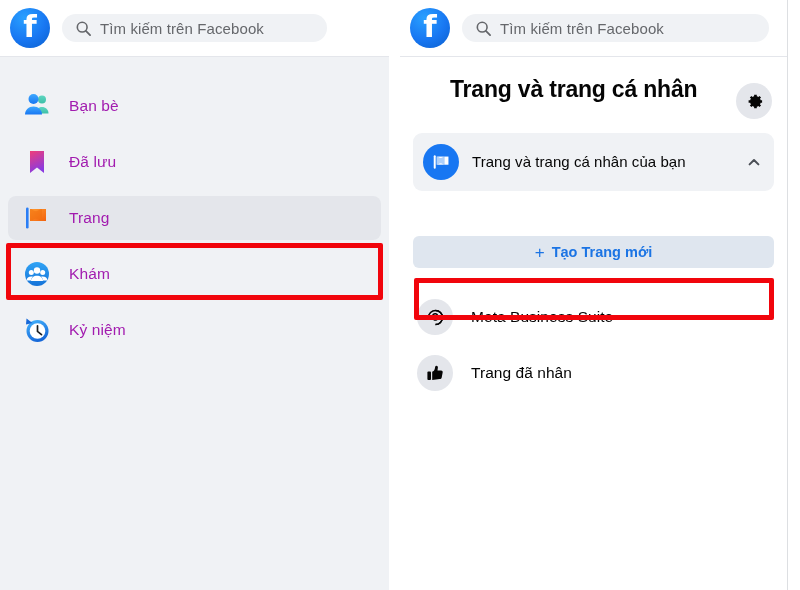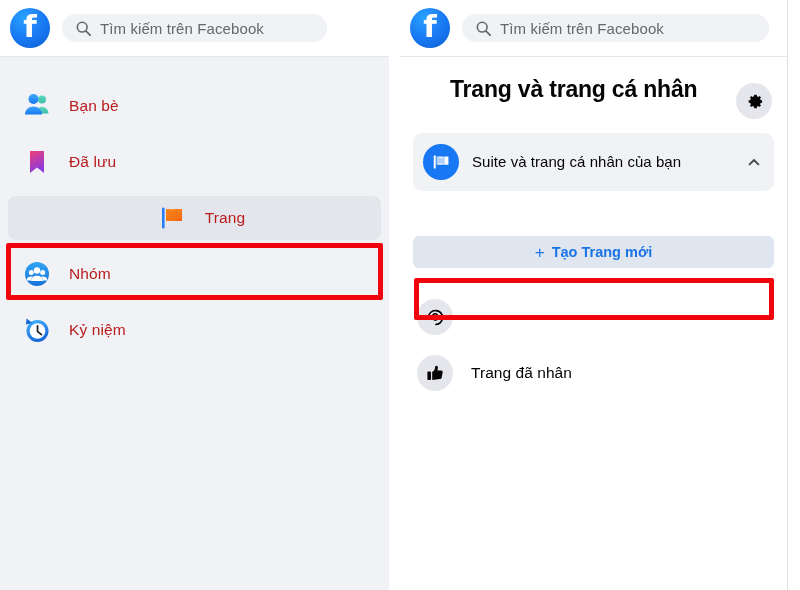--- a/index.html
+++ b/index.html
@@ -48,23 +48,23 @@
   .left-body {
     position:absolute; left:0; top:57px; width:389px; height:533px;
     background:#f0f2f5;
   }
   .nav-list { padding-top: 27px; }
   .nav-item {
     display:flex; align-items:center; gap:17px;
     height: 44px; margin: 0 8px 12px 8px; padding-left: 14px;
     border-radius: 8px; cursor: pointer;
   }
-  .nav-item.active { background: #e4e6eb; justify-content: center; }
+  .nav-item.active { background: #e4e6eb; }
   .nav-label {
-    font-size: 15.5px; color:#b91c1c; letter-spacing: .1px;
+    font-size: 15.5px; color:#a21caf; letter-spacing: .1px;
   }
   .nav-ico { width: 30px; height: 30px; flex:none; display:block; }
   .chev-circle {
     width:32px; height:32px; border-radius:50%; background:#e4e6eb;
     display:flex; align-items:center; justify-content:center; flex:none;
     margin-left:-1px;
   }
 
   
   .redbox {
@@ -218,21 +218,21 @@
               </linearGradient>
             </defs>
             <circle cx="15" cy="15" r="12" fill="url(#gGr)"></circle>
             <circle cx="15" cy="11.5" r="3.2" fill="#fff"></circle>
             <circle cx="9.3" cy="13.5" r="2.5" fill="#fff"></circle>
             <circle cx="20.7" cy="13.5" r="2.5" fill="#fff"></circle>
             <path d="M9 22c0-3.2 2.7-5.2 6-5.2s6 2 6 5.2z" fill="#fff"></path>
             <path d="M4.6 21.5c0-2.4 2-4 4.7-4 .6 0 1.2.1 1.7.2-1.3 1-2 2.3-2.1 3.8z" fill="#fff"></path>
             <path d="M25.4 21.5c0-2.4-2-4-4.7-4-.6 0-1.2.1-1.7.2 1.3 1 2 2.3 2.1 3.8z" fill="#fff"></path>
           </svg>
-          <span class="nav-label">Nhóm</span>
+          <span class="nav-label">Khám</span>
         </div>
 
 
 
         <div class="nav-item">
           <svg class="nav-ico" viewBox="0 0 30 30">
             <defs>
               <linearGradient id="gMe" x1="0" y1="0" x2="0.4" y2="1">
                 <stop offset="0" stop-color="#45b6ff"></stop>
                   <stop offset="1" stop-color="#1668d8"></stop>
@@ -277,21 +277,21 @@
       </div>
 
       <div class="your-pages-row">
         <span class="flag-avatar">
           <svg width="20" height="20" viewBox="0 0 22 22">
             <rect x="3" y="3.5" width="2.2" height="15" rx="1.1" fill="#fff"></rect>
             <path d="M6.2 5h13v9H6.2z" fill="#fff"></path>
             <path d="M6.2 5c2.2 0 2.2 1.7 4.4 1.7S12.8 5 15 5v9c-2.2 0-2.2-1.7-4.4-1.7S8.4 14 6.2 14z" fill="#1877f2" opacity=".35"></path>
           </svg>
         </span>
-        <span class="your-pages-label">Suite và trang cá nhân của bạn</span>
+        <span class="your-pages-label">Trang và trang cá nhân của bạn</span>
         <svg class="chev-up" viewBox="0 0 16 16">
           <path d="M3.6 10.4 8 6 12.4 10.4" stroke="currentColor" stroke-width="2" fill="none" stroke-linecap="round" stroke-linejoin="round"></path>
         </svg>
       </div>
 
       <div class="create-btn">
         <span class="plus">+</span>
         <span>Tạo Trang mới</span>
       </div>
 
@@ -300,20 +300,21 @@
       <div class="menu-list">
 
         <div class="menu-item">
           <span class="menu-ico-circle">
             <svg width="19" height="19" viewBox="0 0 20 20">
               <path d="M2.6 10a7.4 7.4 0 1 1 7.4 7.4" fill="none" stroke="#050505" stroke-width="1.6"></path>
               <path d="M10 2.6a7.4 7.4 0 0 1 0 14.8" fill="none" stroke="#050505" stroke-width="1.6"></path>
               <path d="M7.4 7.2c1.6-2 4.1-1.4 5 1 .7 1.8.2 3.6-1.4 4.3-1.7.7-3.4-.3-4-2.1" fill="none" stroke="#050505" stroke-width="1.6" stroke-linecap="round"></path>
             </svg>
           </span>
+          <span class="menu-label">Meta Business Suite</span>
         </div>
 
 
         <div class="menu-item">
           <span class="menu-ico-circle">
             <svg width="20" height="20" viewBox="0 0 20 20">
               <rect x="2.4" y="8.6" width="3.6" height="8.4" rx=".9" fill="#050505"></rect>
               <path d="M7.2 17V8.8c1.4-.5 2.3-1.7 2.6-3.1l.4-2c.1-.6.6-1 1.2-1 .9 0 1.6.8 1.5 1.7l-.4 3h3.6c1 0 1.8.9 1.6 1.9l-1 5.1c-.2.9-1 1.6-2 1.6z" fill="#050505"></path>
             </svg>
           </span>

